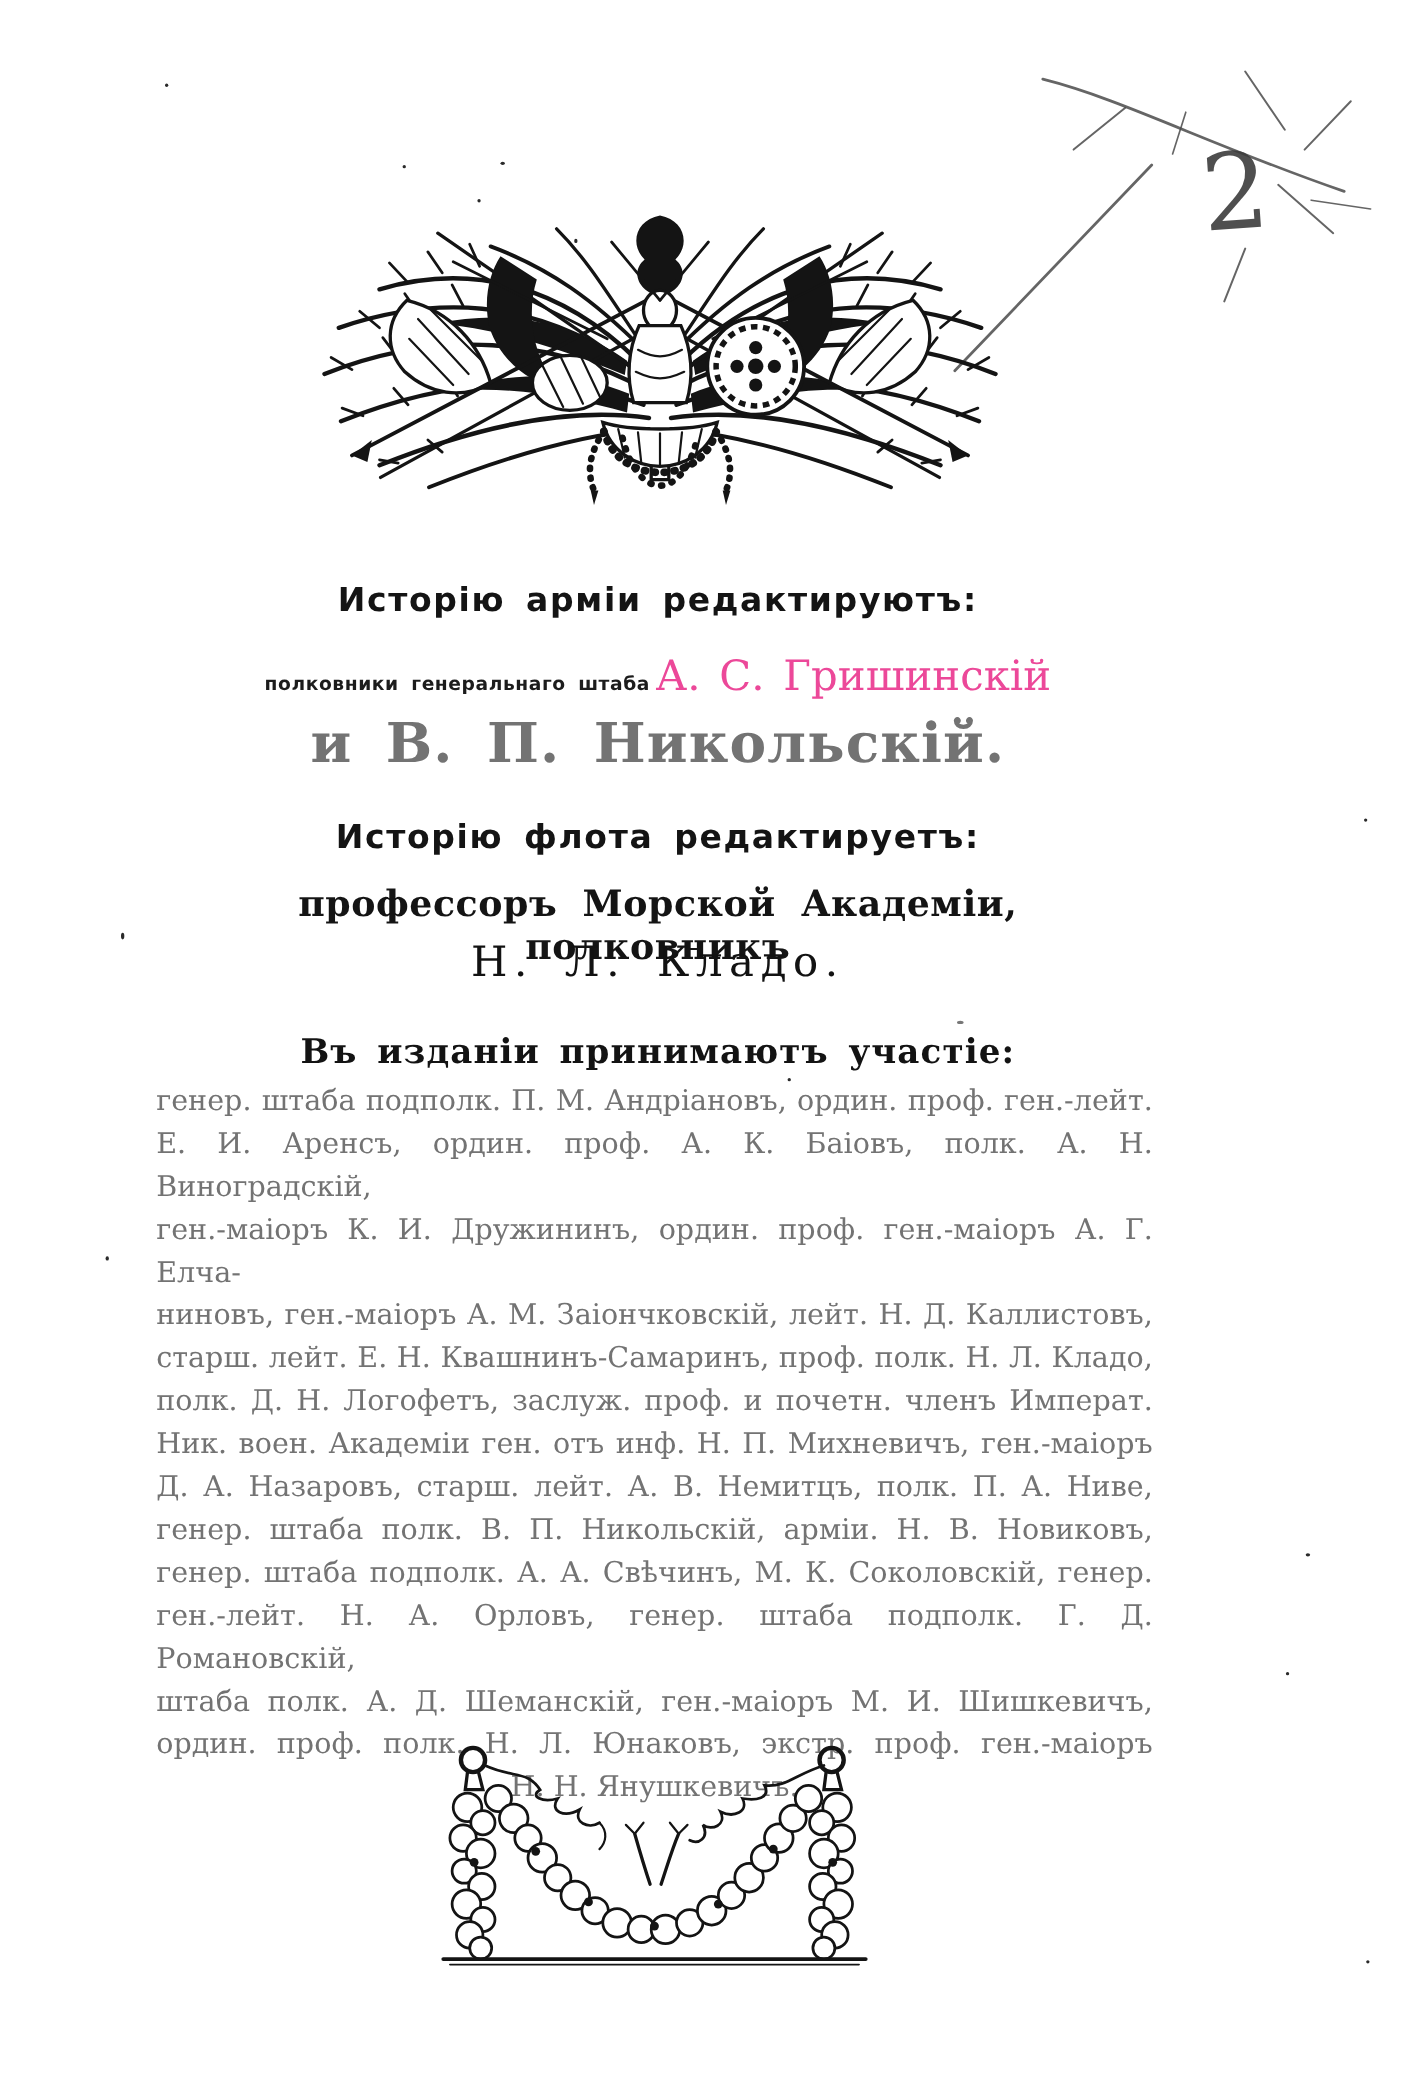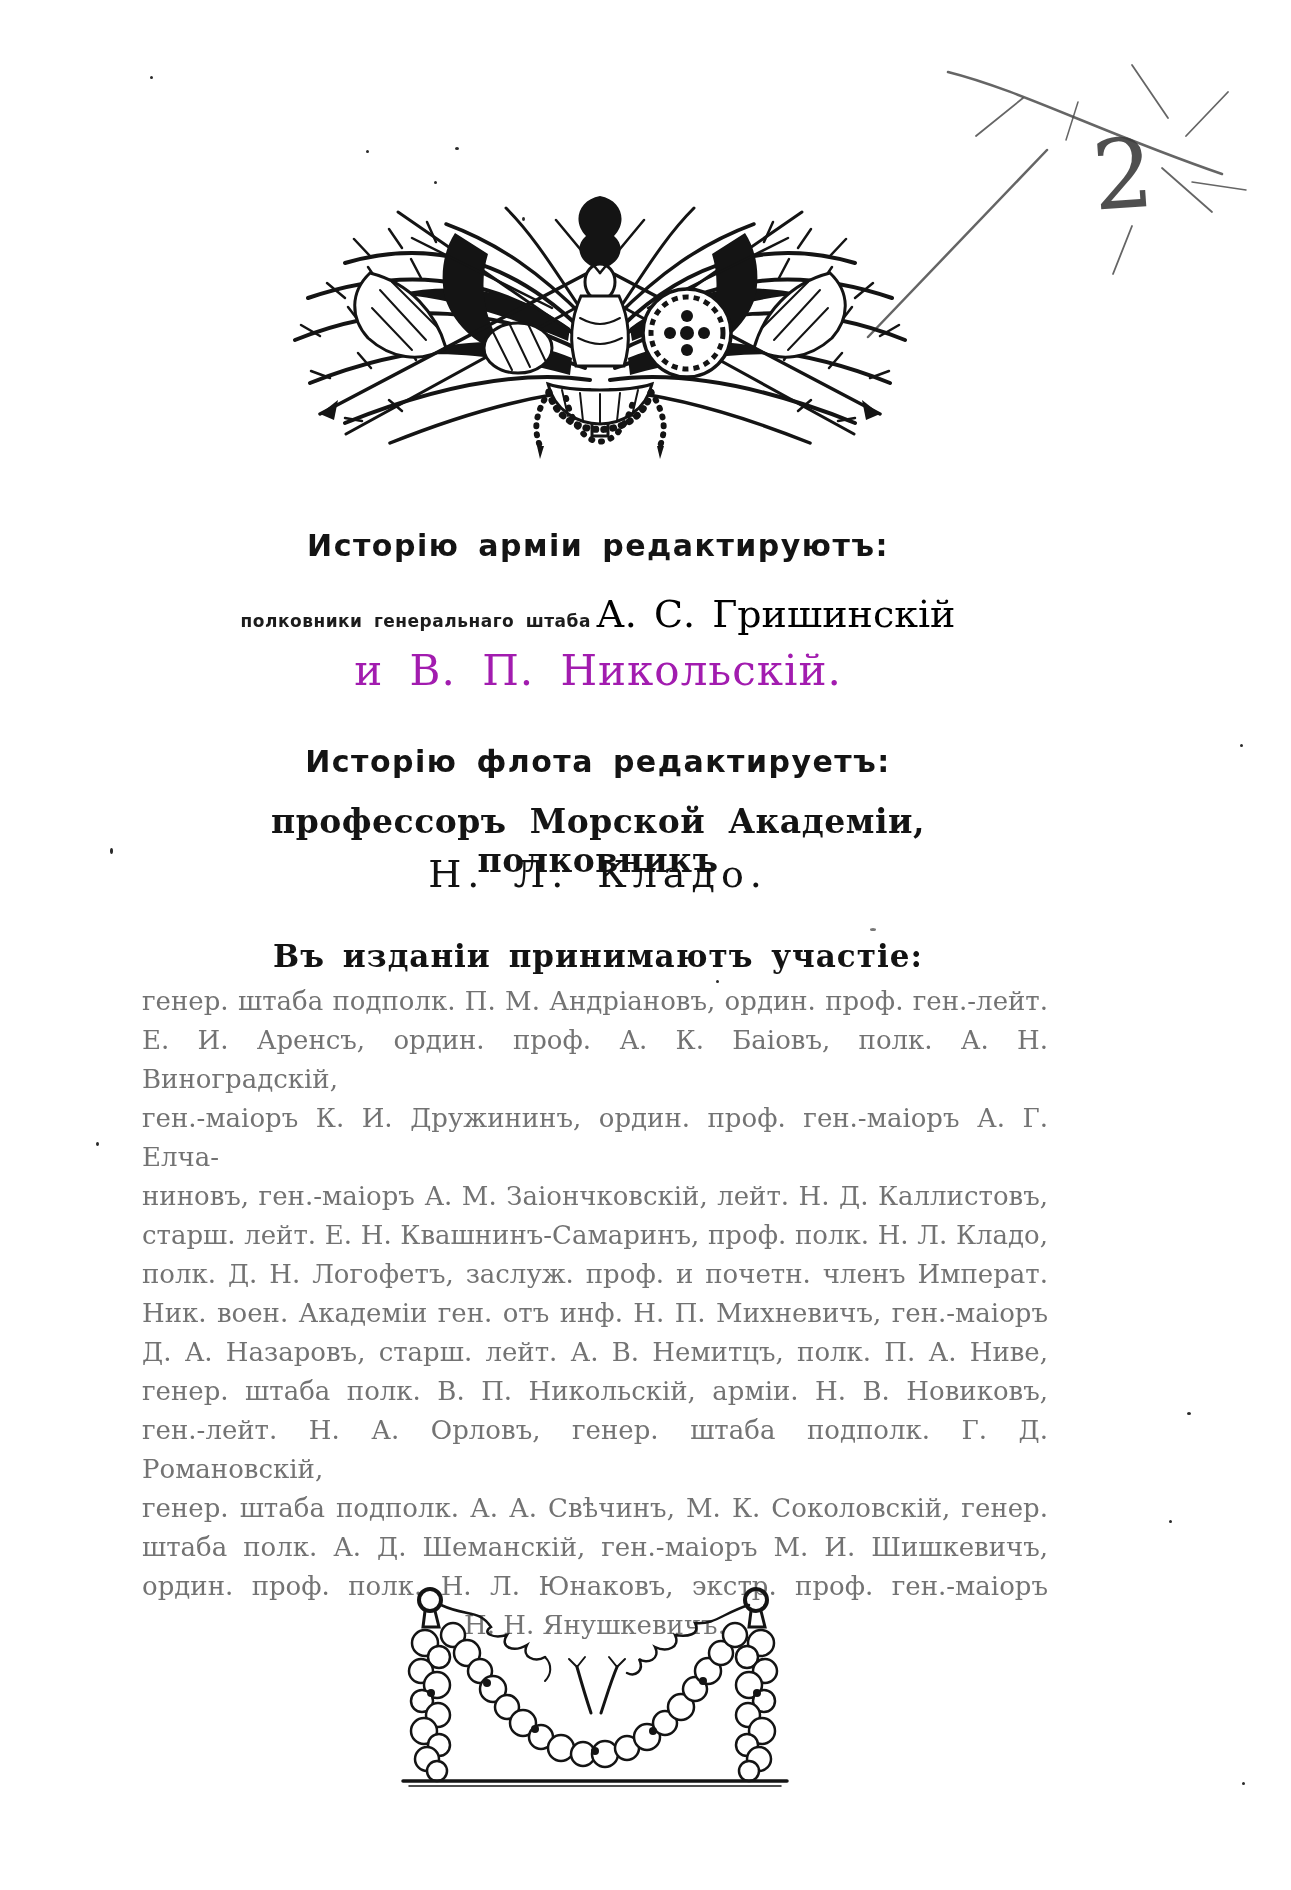--- a/index.html
+++ b/index.html
@@ -13,25 +13,25 @@
   .h-grotesque{
     font-family:"DejaVu Sans", sans-serif;font-weight:bold;
     font-size:30px;letter-spacing:1.5px;word-spacing:7px;color:#141414;
   }
   .editors-prefix{
     font-family:"DejaVu Sans", sans-serif;font-weight:bold;
     font-size:17px;letter-spacing:0.5px;word-spacing:5px;color:#1c1c1c;
   }
   .editors-name{
     font-family:"DejaVu Serif", serif;font-weight:normal;
-    font-size:38px;word-spacing:5px;color:#000000;
+    font-size:38px;word-spacing:5px;color:#ec4899;
   }
   .nikolsky{
-    font-family:"DejaVu Serif", serif;font-size:42px;
-    letter-spacing:1px;word-spacing:12px;color:#a21caf;
+    font-family:"DejaVu Serif", serif;font-size:50px;
+    letter-spacing:1px;word-spacing:12px;color:#737373;font-weight:bold;
   }
   .navy-line{
     font-family:"DejaVu Serif", serif;font-weight:bold;
     font-size:33px;letter-spacing:0.5px;word-spacing:11px;color:#141414;
   }
   .klado{
     font-family:"DejaVu Serif", serif;font-size:38px;
     letter-spacing:6px;word-spacing:10px;color:#121212;
   }
   .participants-heading{
@@ -180,22 +180,22 @@
 <div id="participants-list">
     <div class="bodyline">генер. штаба подполк. П. М. Андріановъ, ордин. проф. ген.-лейт.</div>
     <div class="bodyline">Е. И. Аренсъ, ордин. проф. А. К. Баіовъ, полк. А. Н. Виноградскій,</div>
     <div class="bodyline">ген.-маіоръ К. И. Дружининъ, ордин. проф. ген.-маіоръ А. Г. Елча-</div>
     <div class="bodyline">ниновъ, ген.-маіоръ А. М. Заіончковскій, лейт. Н. Д. Каллистовъ,</div>
     <div class="bodyline">старш. лейт. Е. Н. Квашнинъ-Самаринъ, проф. полк. Н. Л. Кладо,</div>
     <div class="bodyline">полк. Д. Н. Логофетъ, заслуж. проф. и почетн. членъ Императ.</div>
     <div class="bodyline">Ник. воен. Академіи ген. отъ инф. Н. П. Михневичъ, ген.-маіоръ</div>
     <div class="bodyline">Д. А. Назаровъ, старш. лейт. А. В. Немитцъ, полк. П. А. Ниве,</div>
     <div class="bodyline">генер. штаба полк. В. П. Никольскій, арміи. Н. В. Новиковъ,</div>
+    <div class="bodyline">генер. штаба подполк. А. А. Свѣчинъ, М. К. Соколовскій, генер.</div>
     <div class="bodyline">ген.-лейт. Н. А. Орловъ, генер. штаба подполк. Г. Д. Романовскій,</div>
-    <div class="bodyline">генер. штаба подполк. А. А. Свѣчинъ, М. К. Соколовскій, генер.</div>
     <div class="bodyline">штаба полк. А. Д. Шеманскій, ген.-маіоръ М. И. Шишкевичъ,</div>
     <div class="bodyline">ордин. проф. полк. Н. Л. Юнаковъ, экстр. проф. ген.-маіоръ</div>
     <div class="bodyline center-last">Н. Н. Янушкевичъ.</div>
   </div>
 
 <svg class="abs" style="left:395px;top:1583px;" width="400" height="210" viewBox="0 0 400 210">
 
   <circle cx="35" cy="17" r="11" fill="none" stroke="#141414" stroke-width="4"></circle>
   <circle cx="361" cy="17" r="11" fill="none" stroke="#141414" stroke-width="4"></circle>
   <path class="ink" stroke-width="3" d="M30,28 L28,44 L44,44 L40,28"></path>

